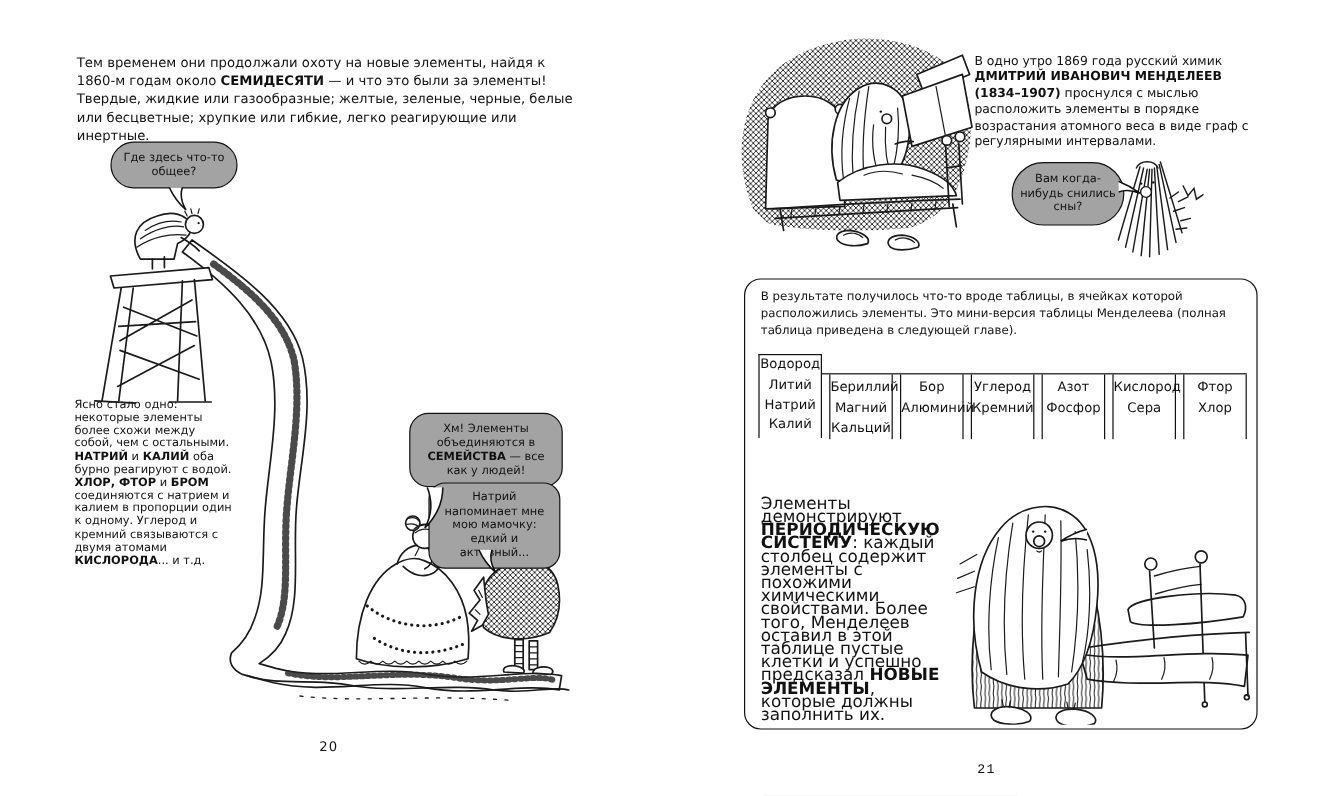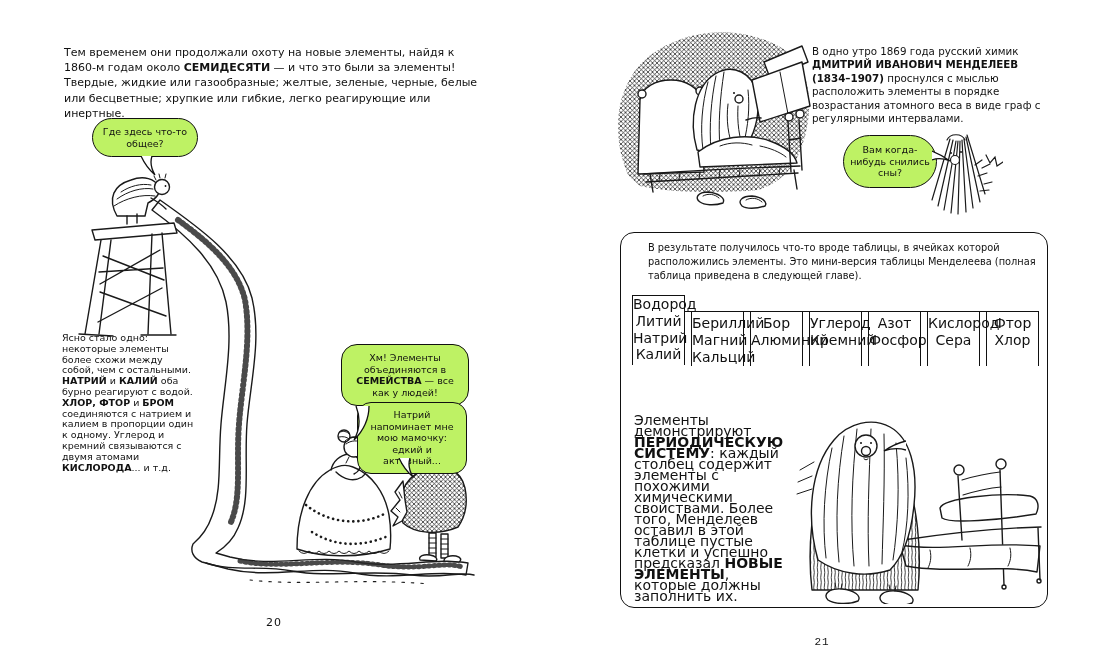--- a/index.html
+++ b/index.html
@@ -2,35 +2,35 @@
 <html><head>
 <meta charset="utf-8">
 <style>
   html,body{margin:0;padding:0;background:#e8e8e8;}
   #page{position:relative;width:1100px;height:663px;background:#ffffff;overflow:hidden;
         font-family:"DejaVu Sans",sans-serif;color:#111;}
   .txt{position:absolute;color:#111;}
   .b{font-weight:700;}
   .intro{font-size:11px;line-height:15.2px;}
   .note{font-size:9.5px;line-height:10.8px;}
-  .bubble{position:absolute;background:#bef264;border:1.4px solid #111;text-align:center;
+  .bubble{position:absolute;background:#a3a3a3;border:1.4px solid #111;text-align:center;
           font-size:9.5px;line-height:11.5px;color:#111;z-index:5;box-sizing:border-box;}
   .tail{position:absolute;z-index:6;}
   .pagenum{position:absolute;width:44px;text-align:center;font-size:11px;letter-spacing:1px;}
   svg.illu{position:absolute;z-index:1;}
   
   #panel{position:absolute;left:620px;top:232px;width:428px;height:376px;
          border:1.5px solid #111;border-radius:14px;box-sizing:border-box;z-index:0;}
-  #panel .caption{position:absolute;left:27px;top:8px;width:402px;font-size:9.8px;line-height:14px;}
+  #panel .caption{position:absolute;left:13px;top:8px;width:402px;font-size:9.8px;line-height:14px;}
   .mcolA{position:absolute;left:11px;top:62px;width:53px;height:70px;
          border:1.4px solid #111;border-bottom:none;box-sizing:border-box;}
   .topline{position:absolute;left:64px;top:78px;width:354px;border-top:1.4px solid #111;}
   .mcol{position:absolute;top:79px;width:53px;height:54px;border-left:1.4px solid #111;
         border-right:1.4px solid #111;box-sizing:border-box;padding-top:3px;}
-  .mcell{display:block;text-align:center;font-size:14px;line-height:16.8px;white-space:nowrap;}
+  .mcell{display:block;text-align:center;font-size:11px;line-height:16.8px;white-space:nowrap;}
   #panel .pnote{position:absolute;left:13px;top:182px;width:158px;font-size:14px;line-height:11px;}
 </style>
 </head>
 <body>
 
 <div id="page">
 
   <div class="txt intro" style="left:64px;top:45px;width:424px;"><span>Тем временем они продолжали охоту на новые элементы, найдя к 1860-м годам около </span><span class="b">СЕМИДЕСЯТИ</span><span> — и что это были за элементы! Твердые, жидкие или газообразные; желтые, зеленые, черные, белые или бесцветные; хрупкие или гибкие, легко реагирующие или инертные.</span></div>
 
   <div class="bubble" style="left:92px;top:118px;width:106px;padding:7px 5px;border-radius:22px;">Где здесь что-то общее?</div>

